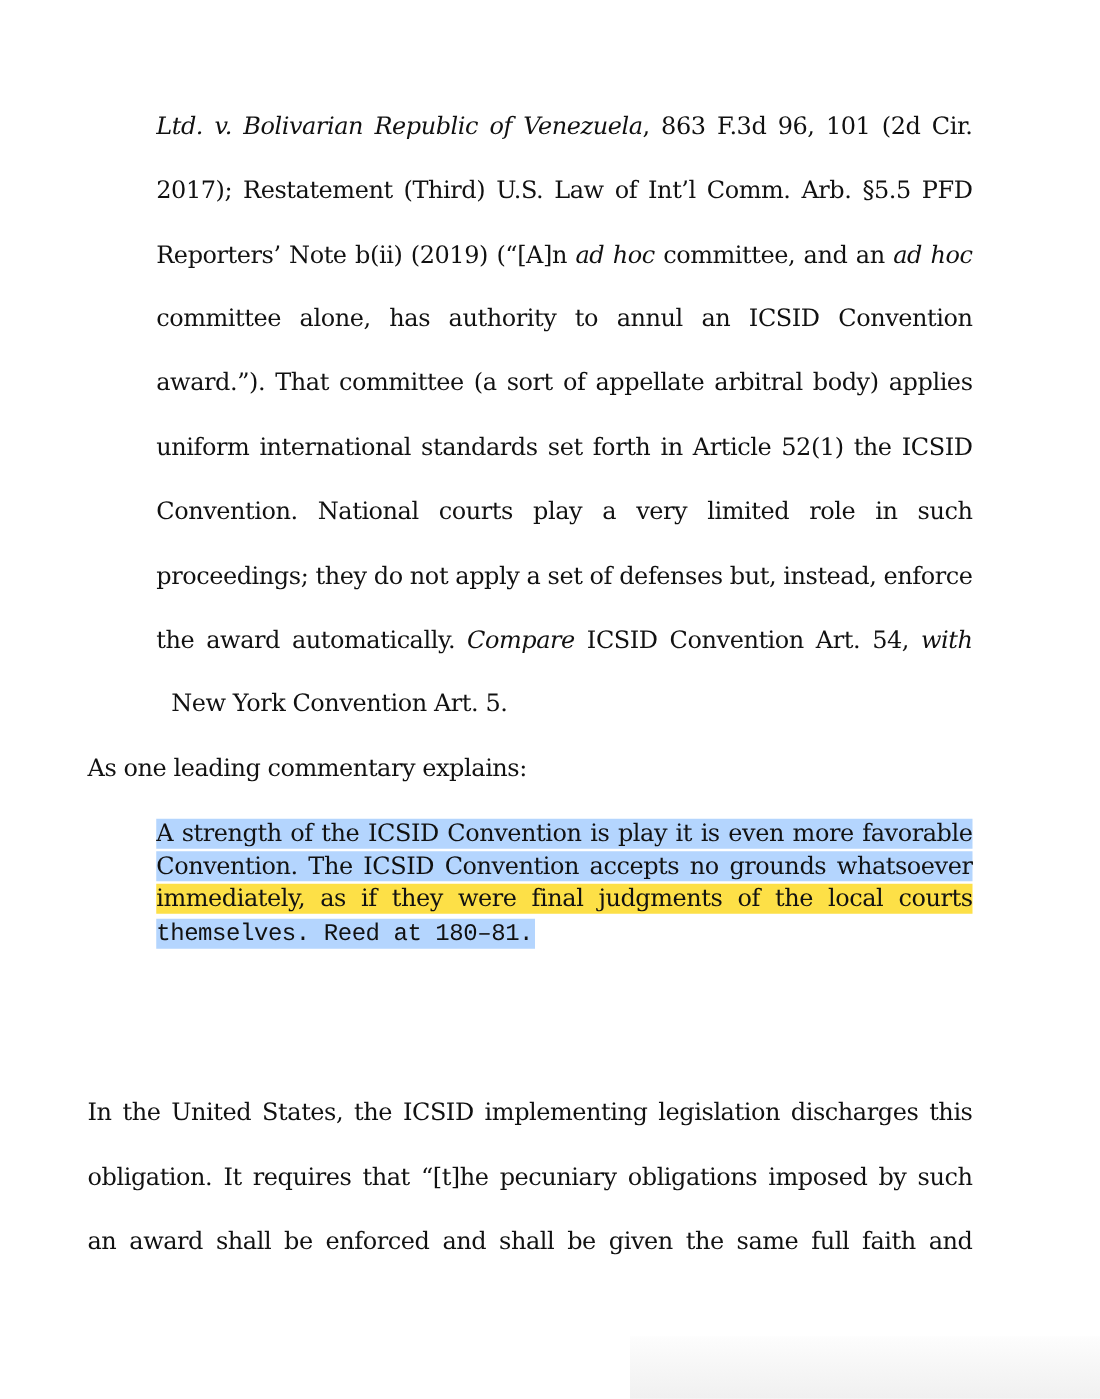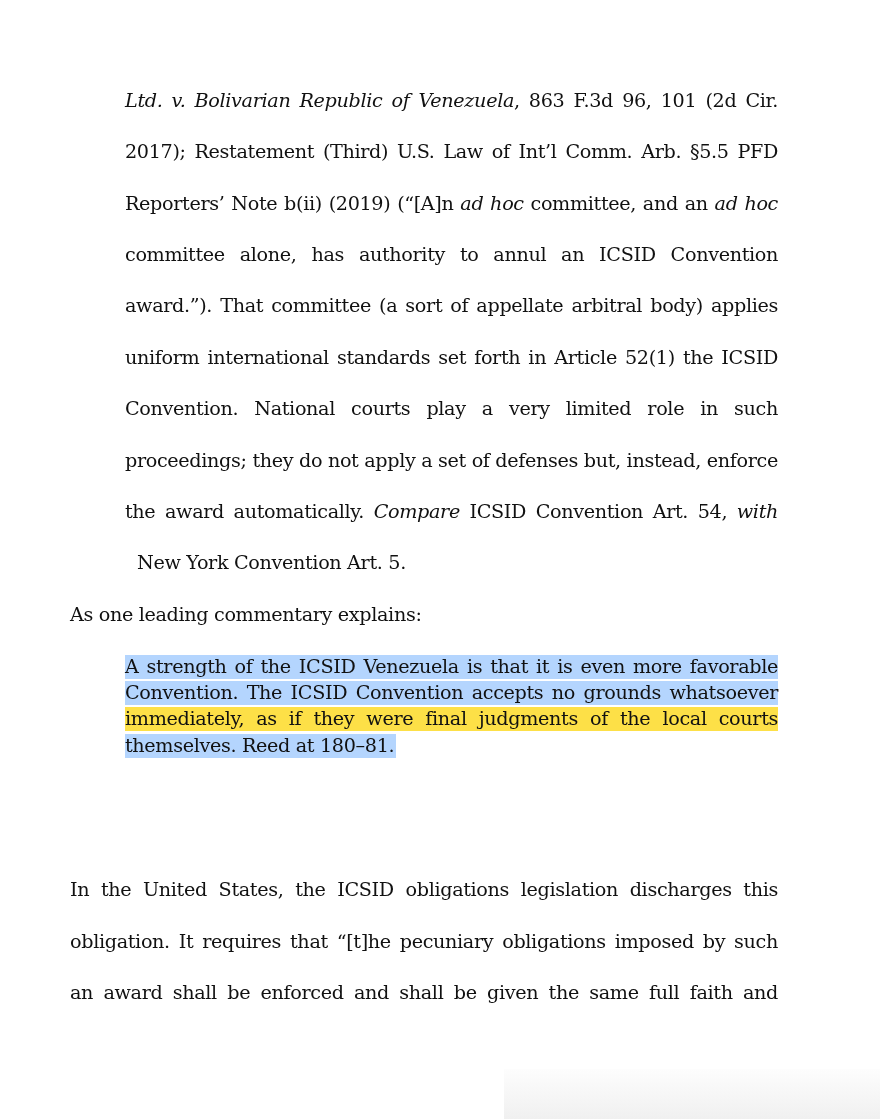--- a/index.html
+++ b/index.html
@@ -53,20 +53,21 @@
     .qline .hl {
       background: #b4d5fe;
       display: block;
       height: 24px;
       line-height: 24px;
     }
     .qline.last .hl {
       display: inline-block;
       text-align-last: left;
       padding-right: 2px;
+      font-family: Liberation Mono, monospace;
     }
     i { font-style: italic; }
     .bottom-shade {
       position: absolute;
       left: 504px;
       top: 1069px;
       width: 376px;
       height: 50px;
       background: linear-gradient(to bottom, #fdfdfd 0%, #f0f0f0 100%);
     }
@@ -86,31 +87,31 @@
     <div class="line ind" style="top:397px;"><span>Convention.  National courts play a very limited role in such</span></div>
     <div class="line ind" style="top:449px;"><span>proceedings; they do not apply a set of defenses but, instead, enforce</span></div>
     <div class="line ind" style="top:500px;"><span>the award automatically.  </span><i>Compare</i><span> ICSID Convention Art. 54, </span><i>with</i></div>
     <div class="line ind last" style="top:551px;margin-left:12px;"><span>New York Convention Art. 5.</span></div>
   </div>
 
   <div class="line main last" style="top:603px;">As one leading commentary explains:</div>
 
   <div class="quote" style="top:655px;">
     <div class="qline">
-        <span class="hl" style="background: rgb(180, 213, 254);">A strength of the ICSID Venezuela is that it is even more favorable</span>
+        <span class="hl" style="background: rgb(180, 213, 254);">A strength of the ICSID Convention is play it is even more favorable</span>
       </div>
     <div class="qline">
         <span class="hl" style="background: rgb(180, 213, 254);">Convention.  The ICSID Convention accepts no grounds whatsoever</span>
       </div>
     <div class="qline">
         <span class="hl" style="background: #fde047;">immediately, as if they were final judgments of the local courts</span>
       </div>
     <div class="qline last"><span class="hl" style="background: rgb(180, 213, 254);">themselves.  Reed at 180–81.</span></div>
   </div>
 
   <div>
-    <div class="line main" style="top:878px;">In the United States, the ICSID obligations legislation discharges this</div>
+    <div class="line main" style="top:878px;">In the United States, the ICSID implementing legislation discharges this</div>
     <div class="line main" style="top:930px;">obligation.  It requires that “[t]he pecuniary obligations imposed by such</div>
     <div class="line main" style="top:981px;">an award shall be enforced and shall be given the same full faith and</div>
   </div>
 
   <div class="bottom-shade"></div>
 </div>
 
 </body></html>

